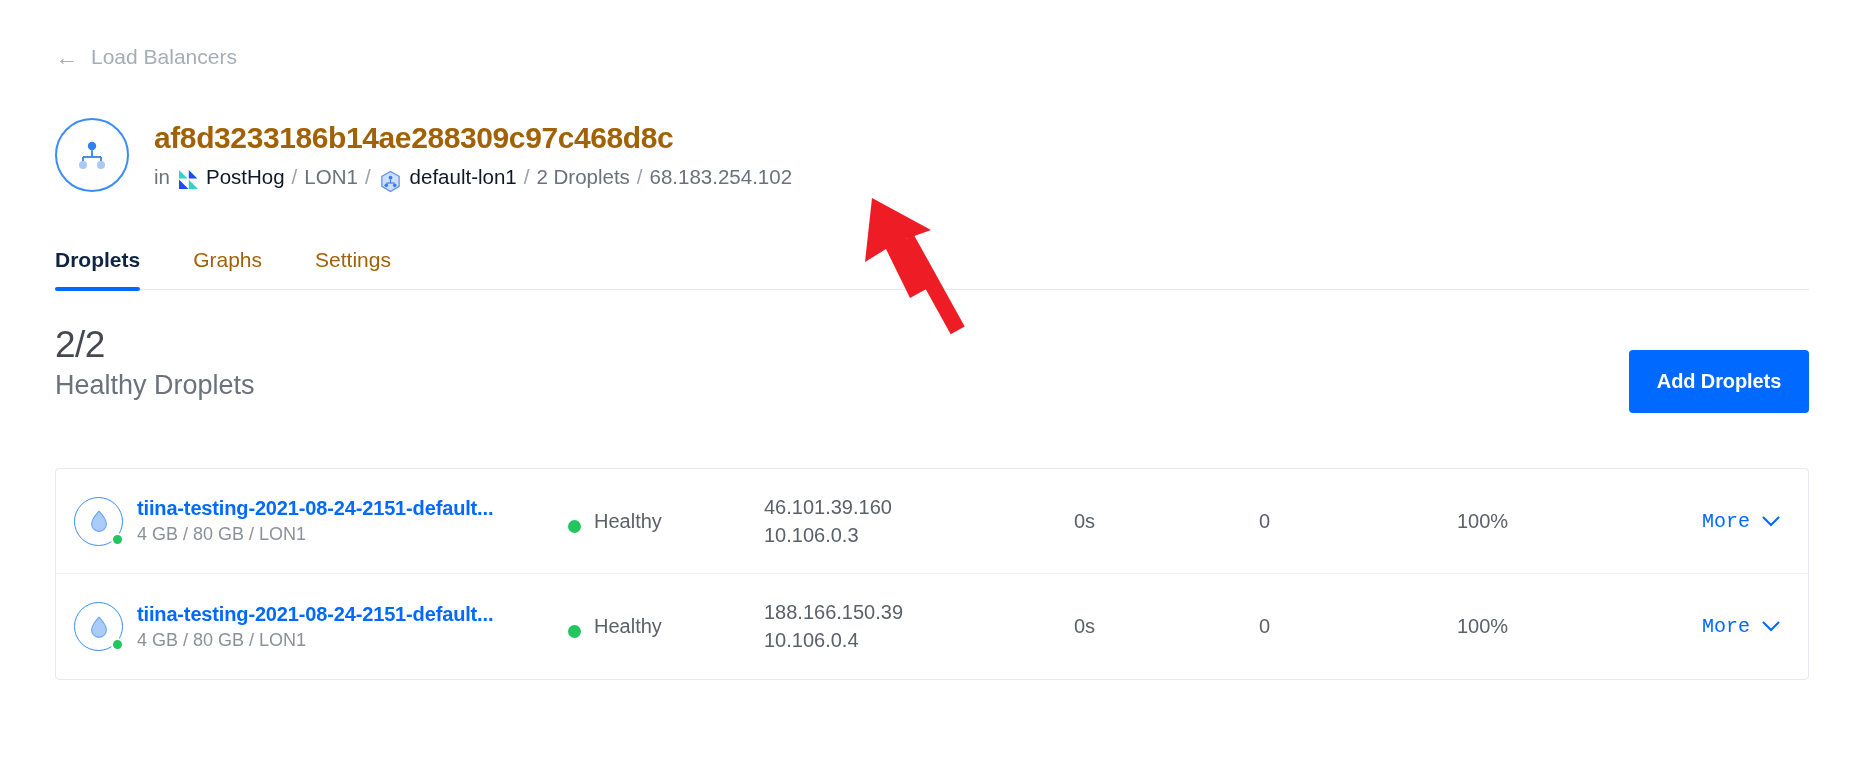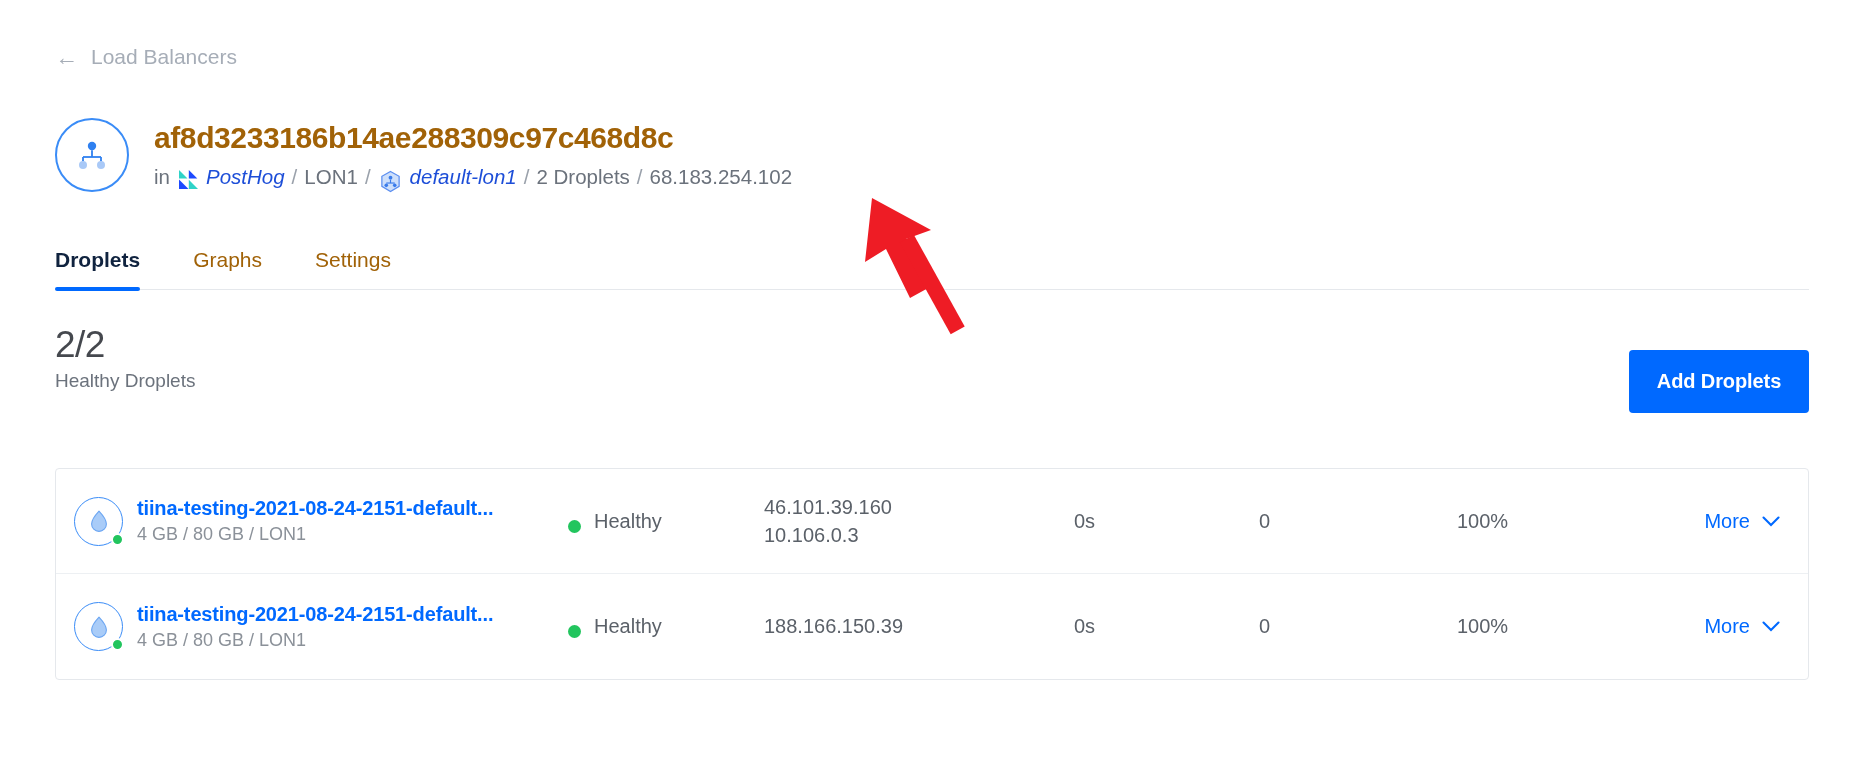--- a/index.html
+++ b/index.html
@@ -34,21 +34,21 @@
   .title-text-wrap { padding-top: 4px; }
   h1.lb-title {
     font-size: 30px; font-weight: 700; letter-spacing: -0.4px;
     color: #a16207; line-height: 1.08;
   }
   .crumbs {
     margin-top: 11px; font-size: 20.5px; color: #6b727c;
     display: flex; align-items: center; gap: 0; white-space: nowrap;
   }
   .crumbs .sep { color: #9aa1ab; padding: 0 7px; }
-  .crumbs a { color: #1d4ed8; text-decoration: none; cursor: pointer; font-style: italic; }
+  .crumbs a { color: #0f172a; text-decoration: none; cursor: pointer; }
   .crumbs .plain { color: #6b727c; }
   .crumbs .in { margin-right: 9px; }
   .ph-logo { display:inline-block; width: 19px; height: 19px; margin-right: 8px; position: relative; top: 2px; }
   .region-ico { display:inline-block; width: 23px; height: 23px; margin: 0 8px 0 1px; position: relative; top: 4px; }
 
   
   .tabs {
     position: absolute; left: 55px; top: 248px; width: 1754px;
     display: flex; align-items: flex-end; gap: 12px;
     border-bottom: 1.5px solid #e5e8ec;
@@ -59,21 +59,21 @@
   }
   .tab.active { color: #10233f; font-weight: 700; }
   .tab.active::after {
     content: ""; position: absolute; left: 0; right: 0; bottom: -1.5px;
     height: 3.5px; background: #0069ff; border-radius: 2px;
   }
 
   
   .summary { position: absolute; left: 55px; top: 324px; }
   .summary .count { font-size: 37px; color: #45484e; letter-spacing: -0.5px; line-height: 1.12; }
-  .summary .label { font-size: 19px; color: #6b727c; margin-top: 5px; }
+  .summary .label { font-size: 27px; color: #6b727c; margin-top: 5px; }
 
   .add-btn {
     position: absolute; right: 55px; top: 350px;
     width: 180px; height: 63px; border: none; border-radius: 4px;
     background: #0069ff; color: #ffffff;
     font-size: 20px; font-weight: 700; font-family: "Liberation Sans", sans-serif;
     cursor: pointer; letter-spacing: -0.1px;
   }
 
   
@@ -115,21 +115,21 @@
   .name-col { min-width: 0; }
   .droplet-name {
     color: #0069ff; font-weight: 700; font-size: 20px;
     white-space: nowrap; overflow: hidden; cursor: pointer; letter-spacing: -0.15px;
   }
   .droplet-meta { color: #8b9199; font-size: 18px; margin-top: 4px; white-space: nowrap; }
   .status-cell { display: flex; align-items: flex-end; gap: 13px; }
   .status-dot { width: 13px; height: 13px; border-radius: 50%; background: #22c55e; flex:0 0 auto; margin-left:-8px;}
   .ip-line + .ip-line { margin-top: 5px; }
   .more-link {
-    color: #0069ff; font-size: 20px; display: flex; align-items: center; gap: 12px; cursor: pointer;
+    color: #0069ff; font-size: 20px; display: flex; align-items: center; gap: 12px; cursor: pointer; font-family: Liberation Mono, monospace;
   }
   .chev { display: block; }
 
   
   .annot { position: absolute; left: 0; top: 0; width: 1864px; height: 758px; pointer-events: none; }
 </style>
 </head>
 <body>
 
 <div class="page">
@@ -247,20 +247,21 @@
           <div class="droplet-name">tiina-testing-2021-08-24-2151-default...</div>
           <div class="droplet-meta">4 GB / 80 GB / LON1</div>
         </div>
       </div>
       <div class="c-status status-cell">
         <span class="status-dot"></span>
         <span>Healthy</span>
       </div>
       <div class="c-ip">
         <div class="ip-line">188.166.150.39</div>
+        <div class="ip-line">10.106.0.4</div>
       </div>
       <div class="c-down">0s</div>
       <div class="c-queue">0</div>
       <div class="c-health">100%</div>
       <div class="c-more">
         <div class="more-link">
           <span>More</span>
           <svg class="chev" width="18" height="11" viewBox="0 0 18 11">
             <path d="M1.5 1.6 L9 9 L16.5 1.6" fill="none" stroke="#0069ff" stroke-width="2.1" stroke-linecap="round"></path>
           </svg>

